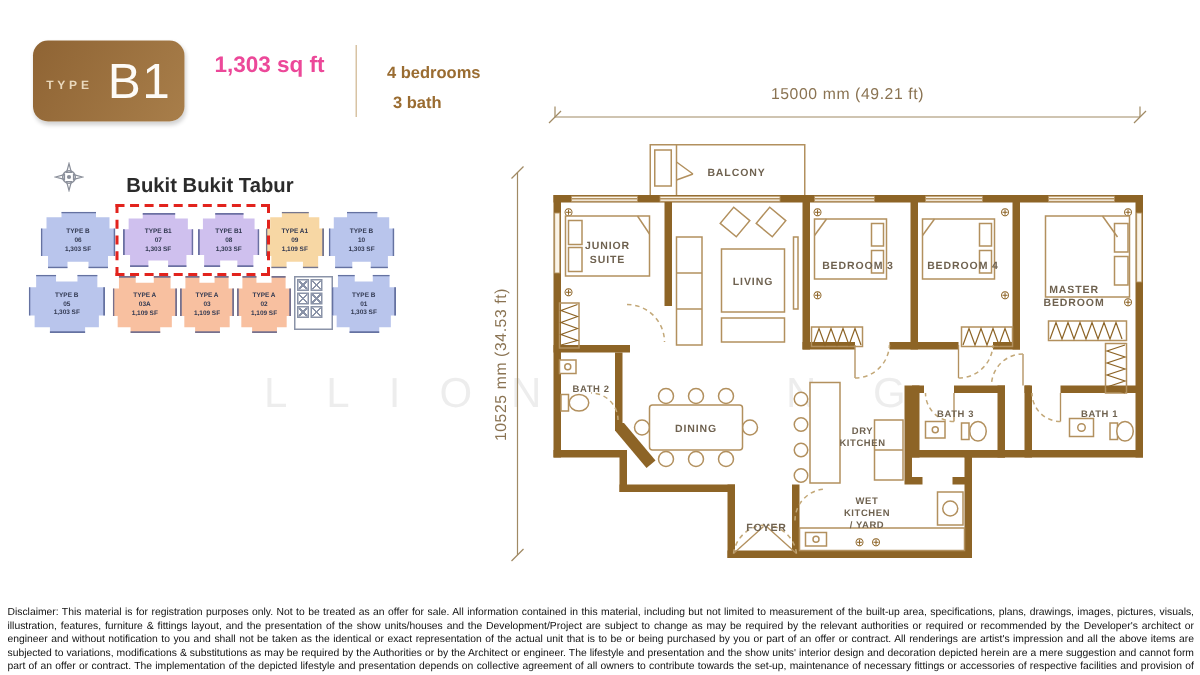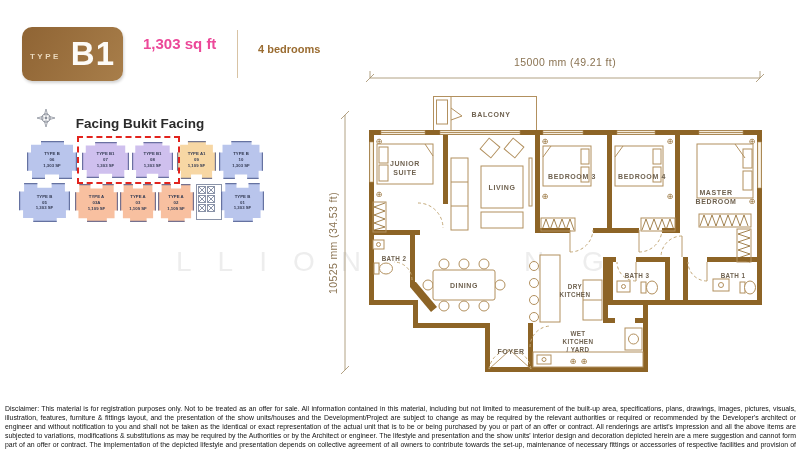--- a/index.html
+++ b/index.html
@@ -3,21 +3,21 @@
 <meta charset="utf-8">
 <style>
   html,body{margin:0;padding:0;background:#fff;}
   #stage{position:relative;width:800px;height:450px;background:#ffffff;overflow:hidden;
          font-family:"Liberation Sans",sans-serif;}
   
   .badge{position:absolute;left:22px;top:27px;width:101px;height:54px;border-radius:10px;
          background:linear-gradient(120deg,#8f6434,#a87e4a);display:flex;align-items:center;
          justify-content:center;gap:10px;box-shadow:1px 2px 3px rgba(0,0,0,.18);}
   .badge .t{font-size:8px;letter-spacing:2.5px;color:#ead9bd;font-weight:700;margin-top:4px;}
-  .badge .b1{font-size:33px;color:#fdfbf7;font-weight:700;letter-spacing:1px;}
+  .badge .b1{font-size:33px;color:#fdfbf7;font-weight:400;letter-spacing:1px;}
   .stats{position:absolute;left:143px;top:33px;font-size:15px;font-weight:700;color:#ec4899;line-height:21px;}
   .hdr-div{position:absolute;left:237px;top:30px;width:1px;height:48px;background:#d8c3a4;}
   .rooms{position:absolute;left:258px;top:39px;font-size:11px;font-weight:700;color:#9a6c31;line-height:20px;}
   .rooms .l2{padding-left:4px;}
   
   .facing{position:absolute;font-size:13.5px;font-weight:700;color:#2b2b2b;width:170px;text-align:center;}
   .red-box{position:absolute;left:77px;top:136px;width:99px;height:44px;border:2.5px dashed #e2231d;}
   .unit{position:absolute;display:flex;align-items:center;justify-content:center;text-align:center;
         box-shadow:inset 0 0 0 1.2px rgba(74,86,136,.75);}
   .unit .txt{font-size:4.3px;line-height:1.35;color:#333a52;font-weight:700;white-space:nowrap;}
@@ -56,28 +56,29 @@
   <div class="badge">
     <span class="t">TYPE</span>
     <span class="b1">B1</span>
   </div>
   <div class="stats">
     <div>1,303 sq ft</div>
   </div>
   <div class="hdr-div"></div>
   <div class="rooms">
     <div>4 bedrooms</div>
+    <div class="l2">3 bath</div>
   </div>
 
   <svg style="position:absolute;left:36px;top:108px" width="20" height="20" viewBox="0 0 20 20">
     <circle cx="10" cy="10" r="4.2" fill="none" stroke="#8a8f9a" stroke-width="1"></circle>
     <circle cx="10" cy="10" r="1.4" fill="#8a8f9a"></circle>
     <path d="M10,1 L11.6,7 L8.4,7 Z M10,19 L11.6,13 L8.4,13 Z M1,10 L7,8.4 L7,11.6 Z M19,10 L13,8.4 L13,11.6 Z" fill="none" stroke="#8a8f9a" stroke-width=".8"></path>
   </svg>
-  <div class="facing" style="left:55px;top:116px">Facing Bukit Facing</div>
+  <div class="facing" style="left:55px;top:116px">Bukit Bukit Tabur</div>
 
   <div class="unit u-top c-blue" style="left:27px;top:141px;width:50px;height:38px">
     <div class="txt">
         <div>TYPE B</div>
         <div>06</div>
         <div>1,303 SF</div>
       </div>
   </div>
   <div class="unit u-top c-purple" style="left:82px;top:142px;width:47px;height:36px">
     <div class="txt">

